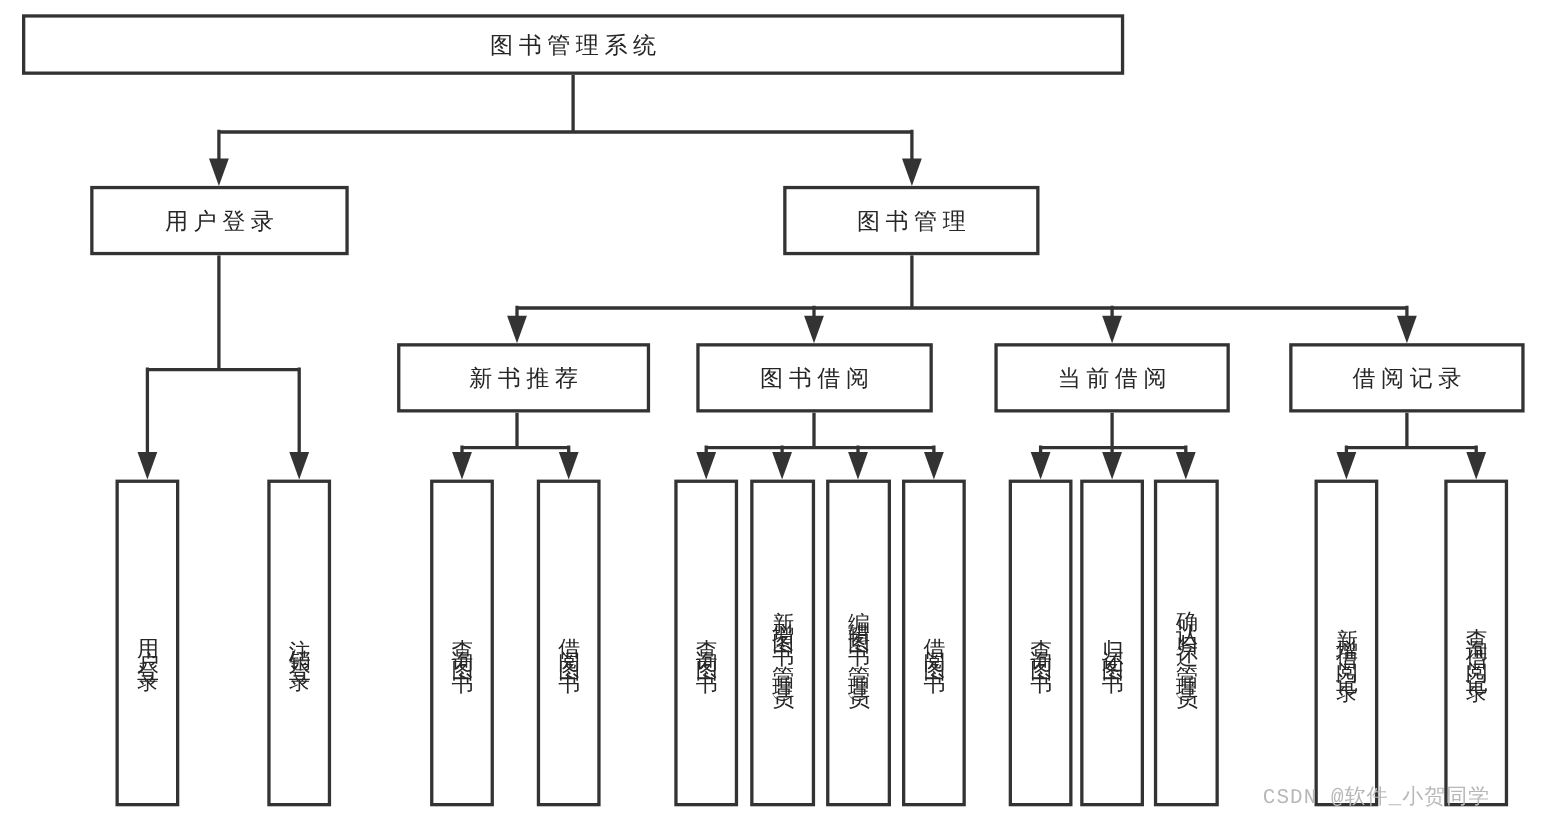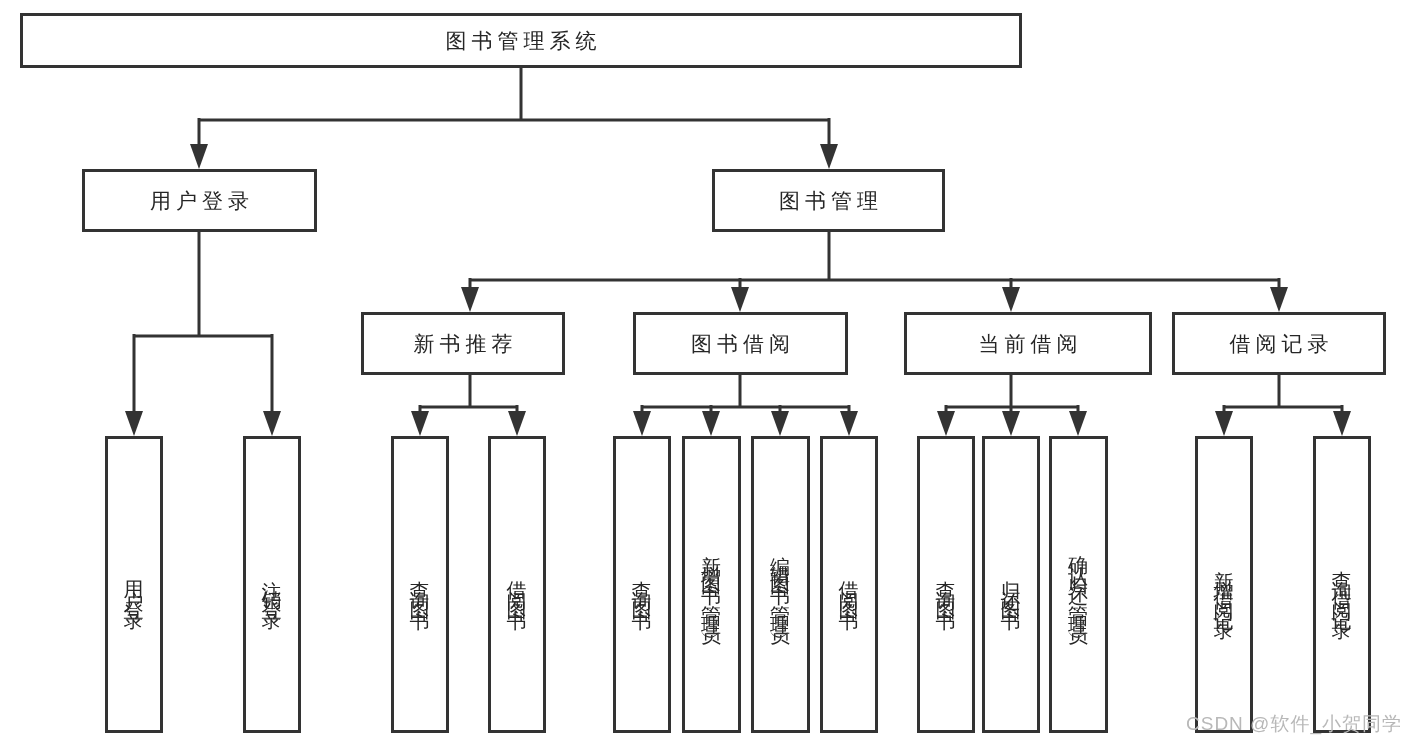--- a/index.html
+++ b/index.html
@@ -65,27 +65,28 @@
     writing-mode: vertical-lr;
     text-orientation: mixed;
     font-size: 20px;
     line-height: 1;
     letter-spacing: 10px;
     color: #262626;
     white-space: nowrap;
   }
   .watermark {
     position: absolute;
-    left: 1186px;
+    left: 1148px;
     top: 711px;
     font-size: 19px;
     letter-spacing: 1px;
     color: #b8b8b8;
     z-index: 5;
     white-space: nowrap;
+    font-family: Liberation Mono, monospace;
   }
 </style>
 </head>
 <body>
 
 <div id="canvas">
 
   <svg class="connectors" width="1405" height="747" viewBox="0 0 1405 747">
     <g>
       <path d="M521 66 V120 M199 120 H829 M199 118 V146 M829 118 V146"></path>
@@ -133,27 +134,27 @@
     <span class="label">图书管理系统</span>
   </div>
 
   <div class="hbox" style="left:82px; top:169px; width:235px; height:63px;">
     <span class="label">用户登录</span>
   </div>
   <div class="hbox" style="left:712px; top:169px; width:233px; height:63px;">
     <span class="label">图书管理</span>
   </div>
 
-  <div class="hbox" style="left:361px; top:312px; width:204px; height:63px;">
+  <div class="hbox" style="left:361px; top:312px; width:230px; height:63px;">
     <span class="label">新书推荐</span>
   </div>
   <div class="hbox" style="left:633px; top:312px; width:215px; height:63px;">
     <span class="label">图书借阅</span>
   </div>
-  <div class="hbox" style="left:904px; top:312px; width:248px; height:63px;">
+  <div class="hbox" style="left:904px; top:312px; width:214px; height:63px;">
     <span class="label">当前借阅</span>
   </div>
   <div class="hbox" style="left:1172px; top:312px; width:214px; height:63px;font-family:Liberation Serif, serif;">
     <span class="label">借阅记录</span>
   </div>
 
   <div class="vbox" style="left:105px;">
     <span class="vlabel">用户登录</span>
   </div>
   <div class="vbox" style="left:243px;">

